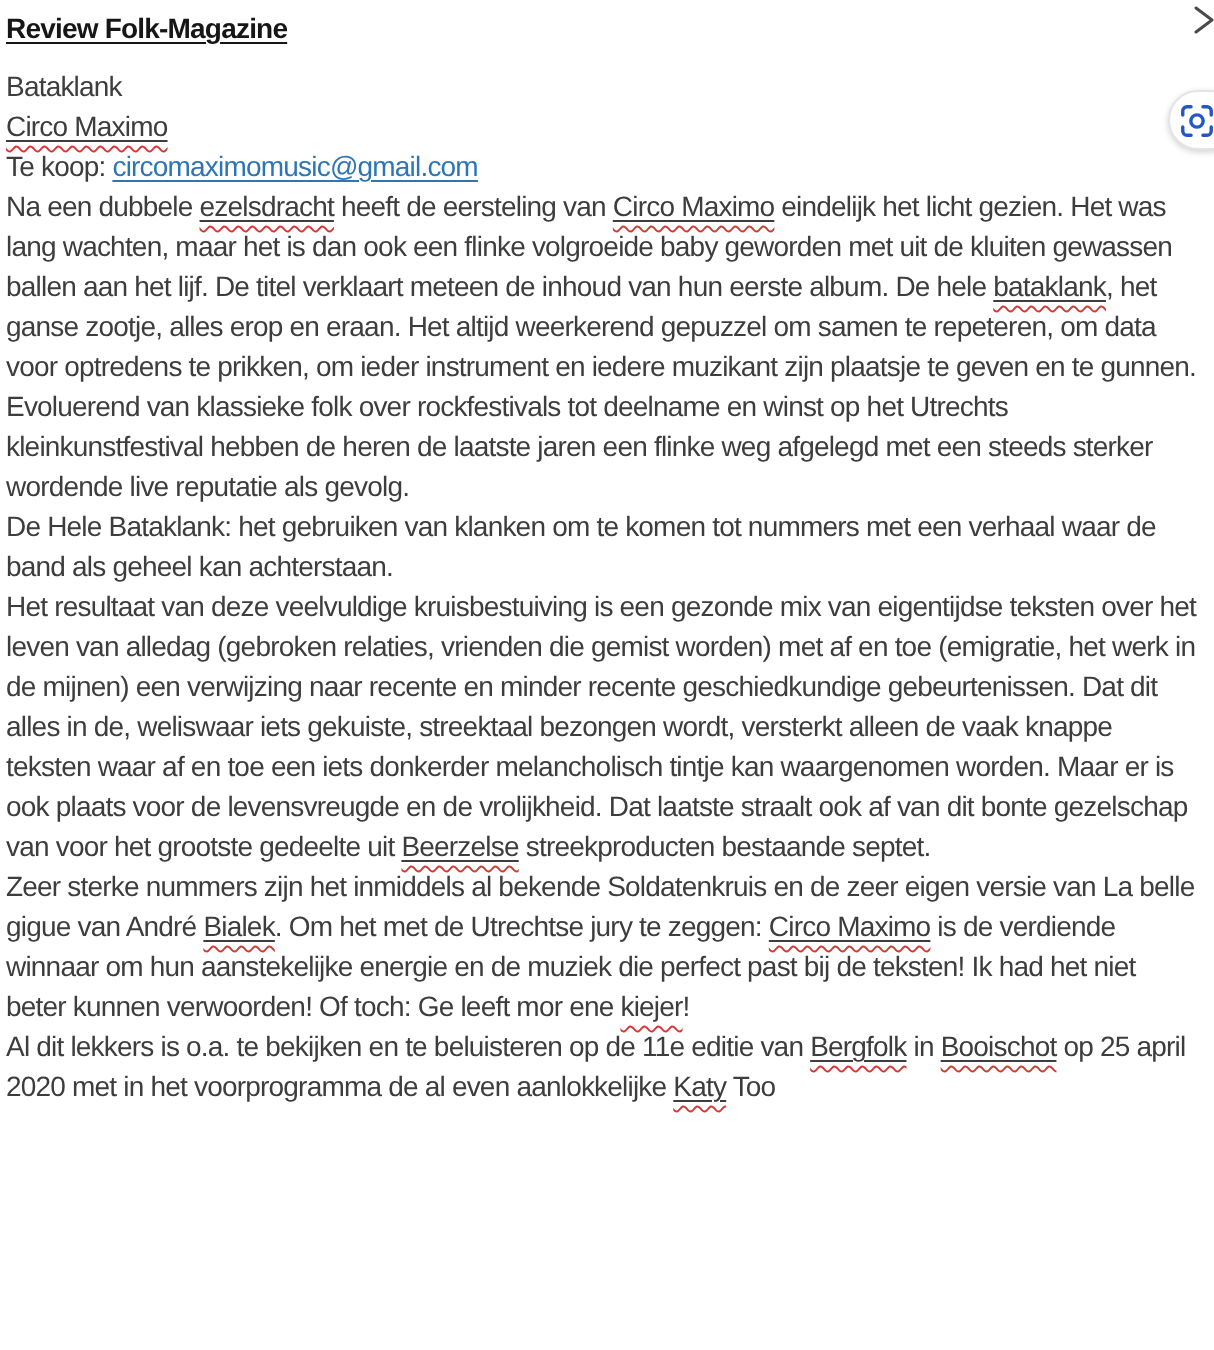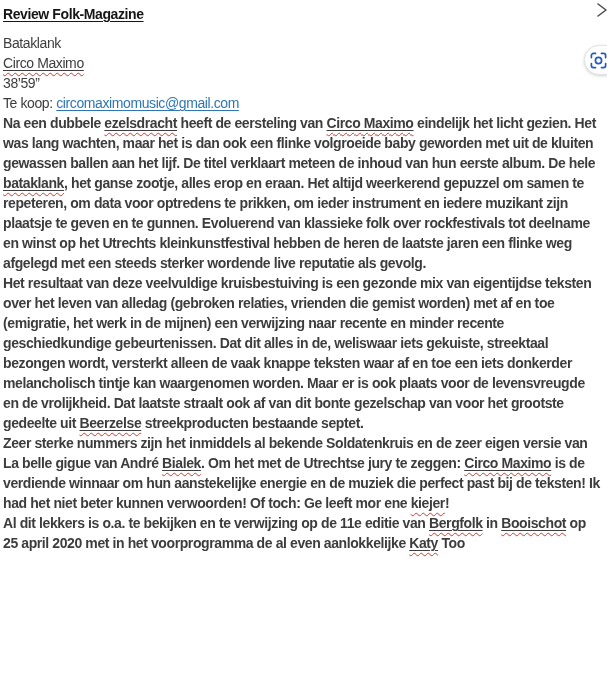--- a/index.html
+++ b/index.html
@@ -18,21 +18,21 @@
     letter-spacing: -0.4px;
   }
   .title {
     font-weight: bold;
     color: #161616;
     text-decoration: underline;
     text-underline-offset: 2px;
     margin-bottom: 9px;
   }
   .meta-line { white-space: pre-wrap; }
-  .para { white-space: pre-wrap; font-weight: bold; }
+  .para { white-space: pre-wrap; }
   .u {
     text-decoration: underline;
     text-decoration-thickness: 1px;
     text-underline-offset: 2px;
     margin-top: 17px;
   }
   .sq {
     text-decoration-line: underline;
     text-decoration-style: wavy;
     text-decoration-color: #cf3a2f;
@@ -70,28 +70,28 @@
   }
 </style>
 </head>
 <body>
 
 <div class="doc">
   <div class="title">Review Folk-Magazine</div>
   <div id="meta-lines">
       <div class="meta-line"><span>Bataklank</span></div>
       <div class="meta-line"><span class="u"><span class="sq">Circo Maximo</span></span></div>
-      <div class="meta-line"><span>38’59”</span></div>
       <div class="meta-line"><span>Te koop: </span><a class="link" href="#">circomaximomusic@gmail.com</a></div>
     </div>
   <div id="doc-body">
       <div class="para"><span>Na een dubbele </span><span class="u"><span class="sq">ezelsdracht</span></span><span> heeft de eersteling van </span><span class="u"><span class="sq">Circo Maximo</span></span><span> eindelijk het licht gezien. Het was lang wachten, maar het is dan ook een flinke volgroeide baby geworden met uit de kluiten gewassen ballen aan het lijf. De titel verklaart meteen de inhoud van hun eerste album. De hele </span><span class="u"><span class="sq">bataklank</span></span><span>, het ganse zootje, alles erop en eraan. Het altijd weerkerend gepuzzel om samen te repeteren, om data voor optredens te prikken, om ieder instrument en iedere muzikant zijn plaatsje te geven en te gunnen. Evoluerend van klassieke folk over rockfestivals tot deelname en winst op het Utrechts kleinkunstfestival hebben de heren de laatste jaren een flinke weg afgelegd met een steeds sterker wordende live reputatie als gevolg.</span></div>
+      <div class="para"><span>De Hele Bataklank: het gebruiken van klanken om te komen tot nummers met een verhaal waar de band als geheel kan achterstaan.</span></div>
       <div class="para"><span>Het resultaat van deze veelvuldige kruisbestuiving is een gezonde mix van eigentijdse teksten over het leven van alledag (gebroken relaties, vrienden die gemist worden) met af en toe (emigratie, het werk in de mijnen) een verwijzing naar recente en minder recente geschiedkundige gebeurtenissen. Dat dit alles in de, weliswaar iets gekuiste, streektaal bezongen wordt, versterkt alleen de vaak knappe teksten waar af en toe een iets donkerder melancholisch tintje kan waargenomen worden. Maar er is ook plaats voor de levensvreugde en de vrolijkheid. Dat laatste straalt ook af van dit bonte gezelschap van voor het grootste gedeelte uit </span><span class="u"><span class="sq">Beerzelse</span></span><span> streekproducten bestaande septet.</span></div>
       <div class="para"><span>Zeer sterke nummers zijn het inmiddels al bekende Soldatenkruis en de zeer eigen versie van La belle gigue van André </span><span class="u"><span class="sq">Bialek</span></span><span>. Om het met de Utrechtse jury te zeggen: </span><span class="u"><span class="sq">Circo Maximo</span></span><span> is de verdiende winnaar om hun aanstekelijke energie en de muziek die perfect past bij de teksten! Ik had het niet beter kunnen verwoorden! Of toch: Ge leeft mor ene </span><span class="sq">kiejer</span><span>!</span></div>
-      <div class="para"><span>Al dit lekkers is o.a. te bekijken en te verwijzing op de 11e editie van </span><span class="u"><span class="sq">Bergfolk</span></span><span> in </span><span class="u"><span class="sq">Booischot</span></span><span> op 25 april 2020 met in het voorprogramma de al even aanlokkelijke </span><span class="u"><span class="sq">Katy</span></span><span> Too</span></div>
+      <div class="para"><span>Al dit lekkers is o.a. te bekijken en te beluisteren op de 11e editie van </span><span class="u"><span class="sq">Bergfolk</span></span><span> in </span><span class="u"><span class="sq">Booischot</span></span><span> op 25 april 2020 met in het voorprogramma de al even aanlokkelijke </span><span class="u"><span class="sq">Katy</span></span><span> Too</span></div>
     </div>
 </div>
 
 <button class="chevron-btn">
   <svg width="14" height="16" viewBox="0 0 14 16">
     <polyline points="3,2 11,8 3,14" fill="none" stroke="#4a4a4a" stroke-width="1.5" stroke-linecap="round" stroke-linejoin="round"></polyline>
   </svg>
 </button>
 
 <div class="capture-btn">

